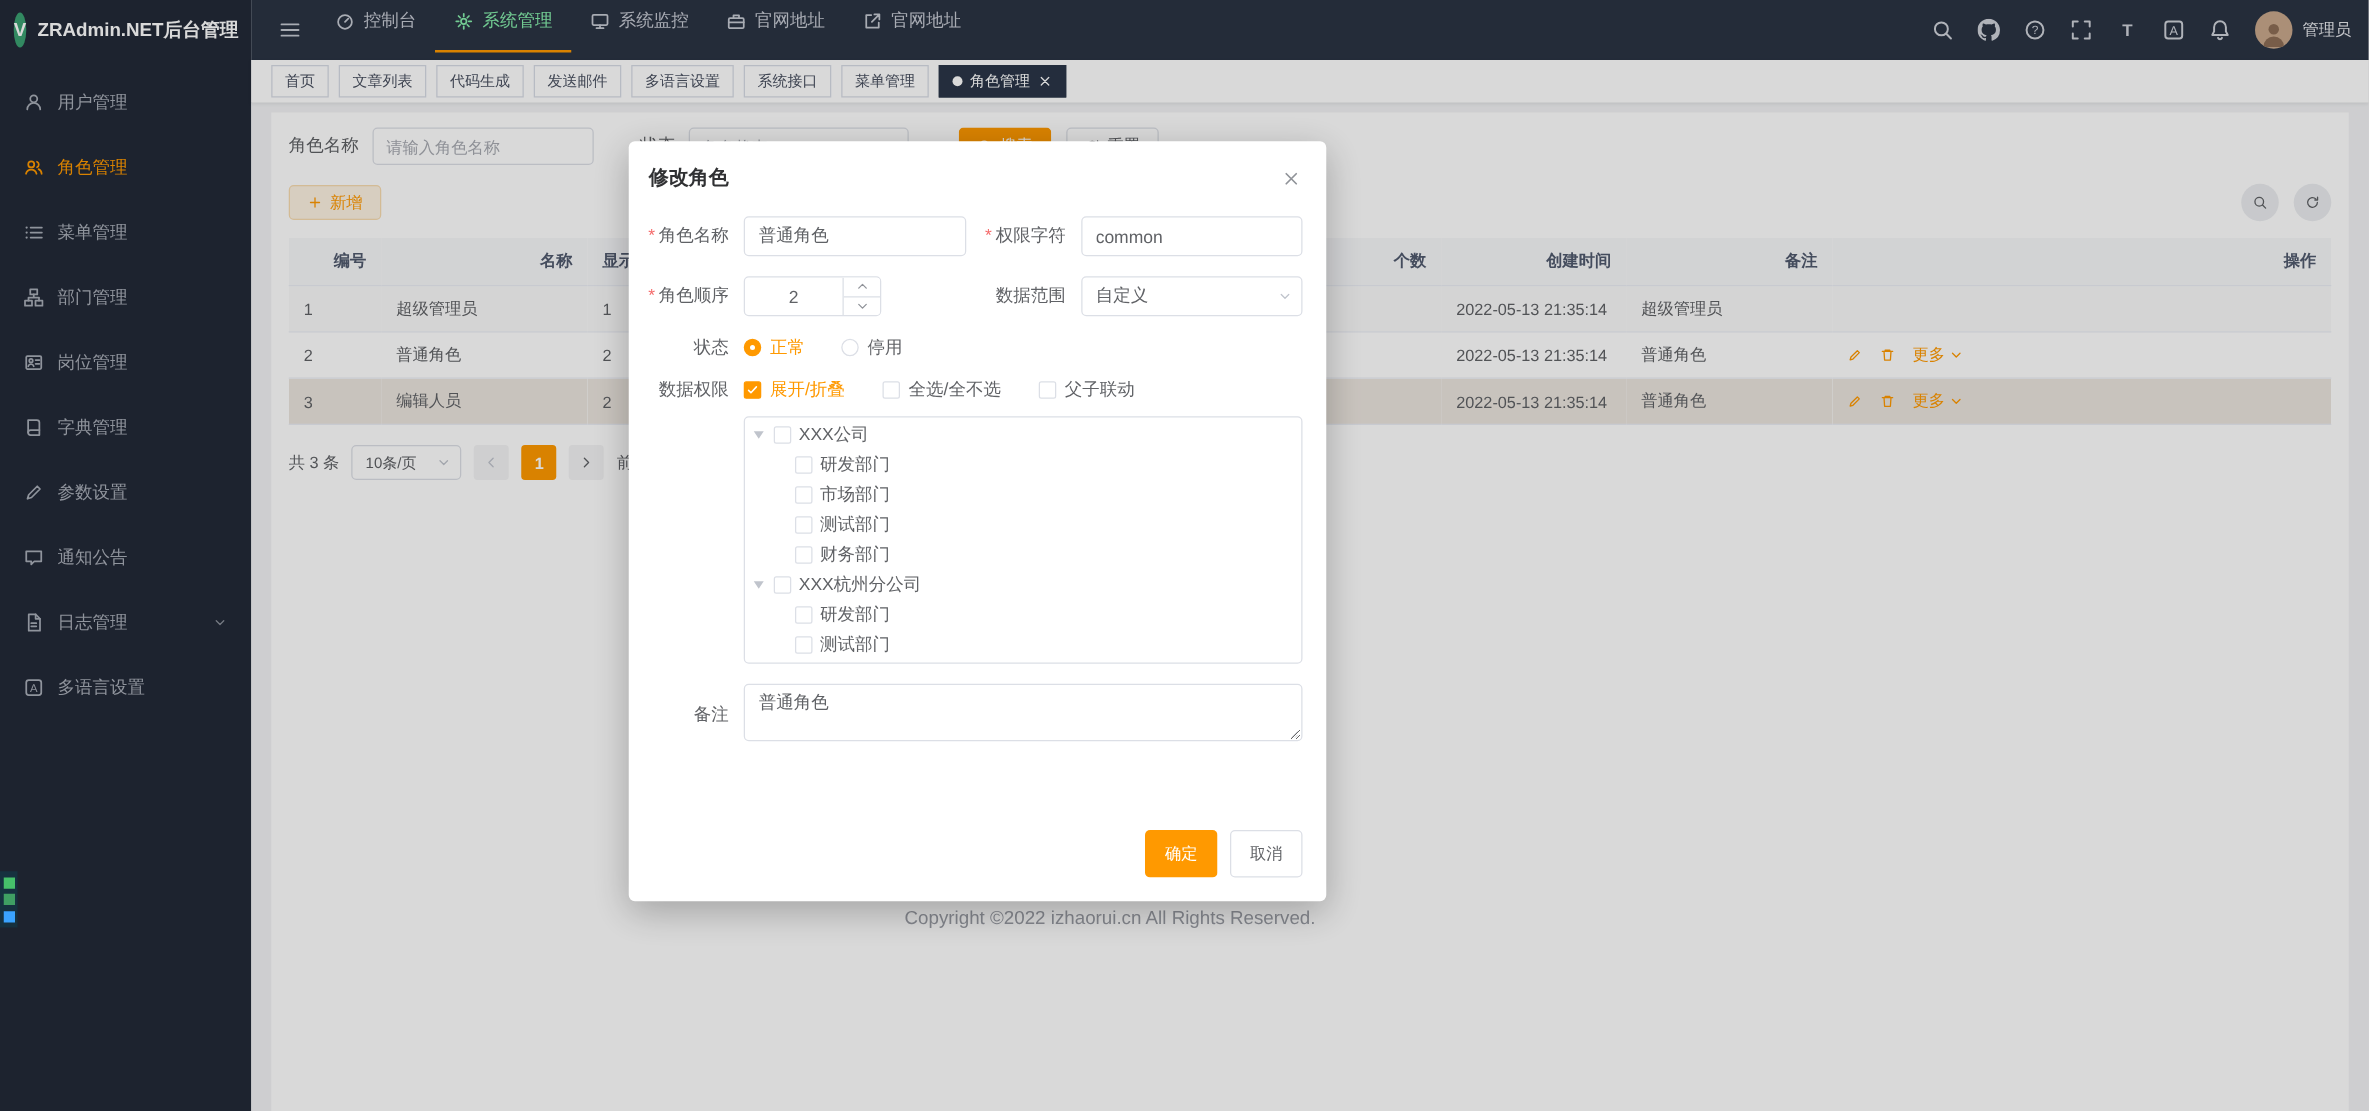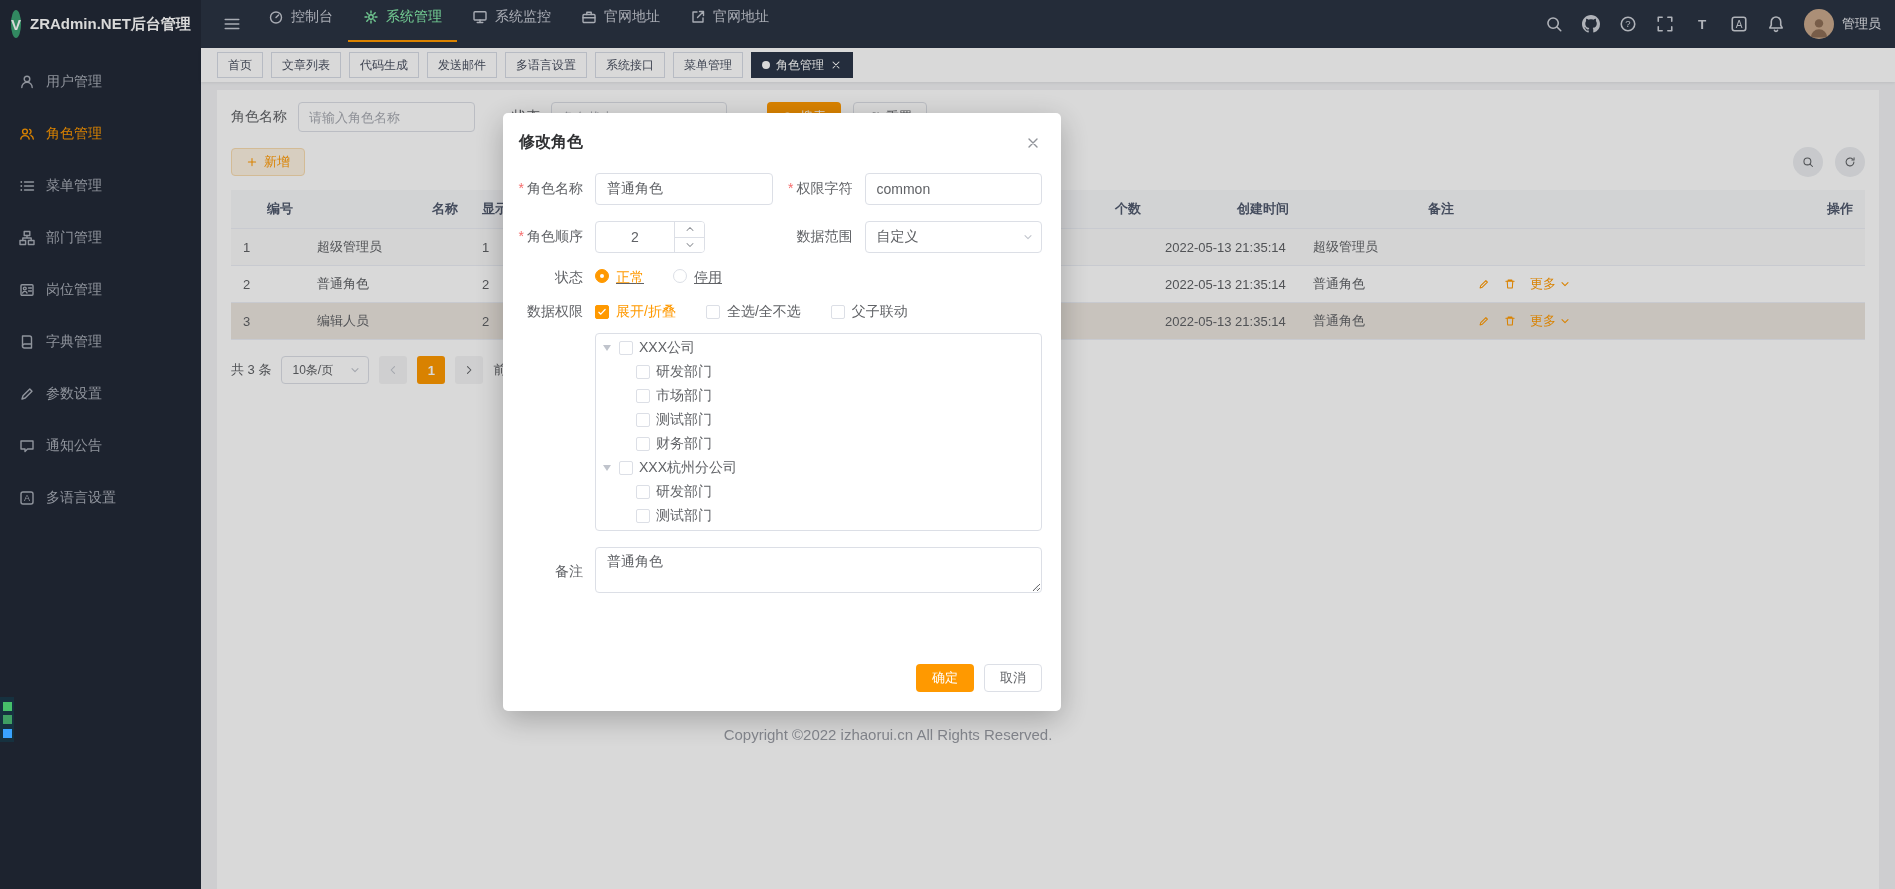--- a/index.html
+++ b/index.html
@@ -119,21 +119,21 @@
   .req::before { content:"*"; color:#f56c6c; margin-right:3px; }
   .el-input { width:100%; height:32px; border:1px solid #dcdfe6; border-radius:4px;
     padding:0 11px; font-size:14px; color:#606266; font-family:inherit; outline:none; }
   
   .num { width:110px; height:32px; border:1px solid #dcdfe6; border-radius:4px; display:flex; overflow:hidden; }
   .num-val { flex:1; text-align:center; line-height:30px; font-size:14px; color:#606266; }
   .num-ctrl { width:30px; border-left:1px solid #dcdfe6; display:flex; flex-direction:column; background:#fff; }
   .num-btn { flex:1; display:flex; align-items:center; justify-content:center; color:#909399; cursor:pointer; }
   .num-btn + .num-btn { border-top:1px solid #dcdfe6; }
   
-  .radio { display:inline-flex; gap:7px; margin-right:29px; cursor:pointer; color:#606266;text-decoration:underline; }
+  .radio { display:inline-flex; align-items:center; gap:7px; margin-right:29px; cursor:pointer; color:#606266; }
   .radio-dot { width:14px; height:14px; border-radius:50%; border:1px solid #dcdfe6; background:#fff; position:relative; }
   .radio.checked .radio-dot { background:#ff9900; border-color:#ff9900; }
   .radio.checked .radio-dot::after { content:""; position:absolute; left:4px; top:4px; width:4px; height:4px;
     border-radius:50%; background:#fff; }
   .radio.checked .radio-label { color:#ff9900; }
   .cb { display:inline-flex; align-items:center; gap:7px; margin-right:30px; cursor:pointer; color:#606266; }
   .cb-box { width:14px; height:14px; border:1px solid #dcdfe6; border-radius:2px; background:#fff;
     display:flex; align-items:center; justify-content:center; color:#fff; }
   .cb.checked .cb-box { background:#ff9900; border-color:#ff9900; }
   .cb.checked .cb-label { color:#ff9900; }
@@ -144,21 +144,21 @@
   .caret { width:0; height:0; border-left:4.5px solid transparent; border-right:4.5px solid transparent;
     border-top:6px solid #c0c4cc; margin-right:2px; }
   .tree-label { font-size:14px; color:#606266; }
   
   .remark-wrap { position:relative; flex:1; }
   .remark { width:100%; height:46px; border:1px solid #dcdfe6; border-radius:4px; resize:vertical;
     padding:5px 11px; font-size:14px; color:#606266; font-family:inherit; outline:none; }
   .grip { position:absolute; right:3px; bottom:5px; color:#c0c4cc; pointer-events:none; display:flex; }
   
   .dialog-footer { display:flex; justify-content:flex-end; gap:10px; padding:52px 19px 19px; }
-  .btn-sm { height:28px; padding:0 15px; font-size:13px; }
+  .btn-sm { height:38px; padding:0 15px; font-size:13px; }
 
   
   .corner-widget { position:fixed; left:0; top:697px; width:14px; height:45px; background:#16313f;
     z-index:60; display:flex; flex-direction:column; align-items:center; justify-content:space-evenly; }
   .corner-widget i { display:block; width:9px; height:9px; }
   .cw-g { background:#46c06a; } .cw-g2 { background:#3f9f63; } .cw-b { background:#3aa3ff; }
 </style>
 </head>
 <body>
 
@@ -223,20 +223,30 @@
         <svg class="ic" viewBox="0 0 16 16">
             <path d="M3 13l1-3.2L10.8 3 13 5.2l-6.8 6.8L3 13z"></path>
           </svg>
         <span>参数设置</span>
       </div>
       <div class="menu-item">
         <svg class="ic" viewBox="0 0 16 16">
             <path d="M2 3h12v8H8.5L6 13.5V11H2z"></path>
           </svg>
         <span>通知公告</span>
+      </div>
+      <div class="menu-item">
+        <svg class="ic" viewBox="0 0 16 16">
+            <path d="M4 1.5h5.5L13 5v9.5H4z"></path>
+            <path d="M9.5 1.5V5H13M6 8.5h4M6 11h4"></path>
+          </svg>
+        <span>日志管理</span>
+        <svg class="ic ic12 chev" viewBox="0 0 16 16">
+            <path d="M4 6.2l4 4 4-4"></path>
+          </svg>
       </div>
       <div class="menu-item">
         <svg class="ic" viewBox="0 0 16 16">
             <rect x="2" y="2" width="12" height="12" rx="2"></rect>
             <text x="8" y="11.4" text-anchor="middle" font-size="9" fill="currentColor" stroke="none">A</text>
           </svg>
         <span>多语言设置</span>
       </div>
     </nav>
   </aside>

